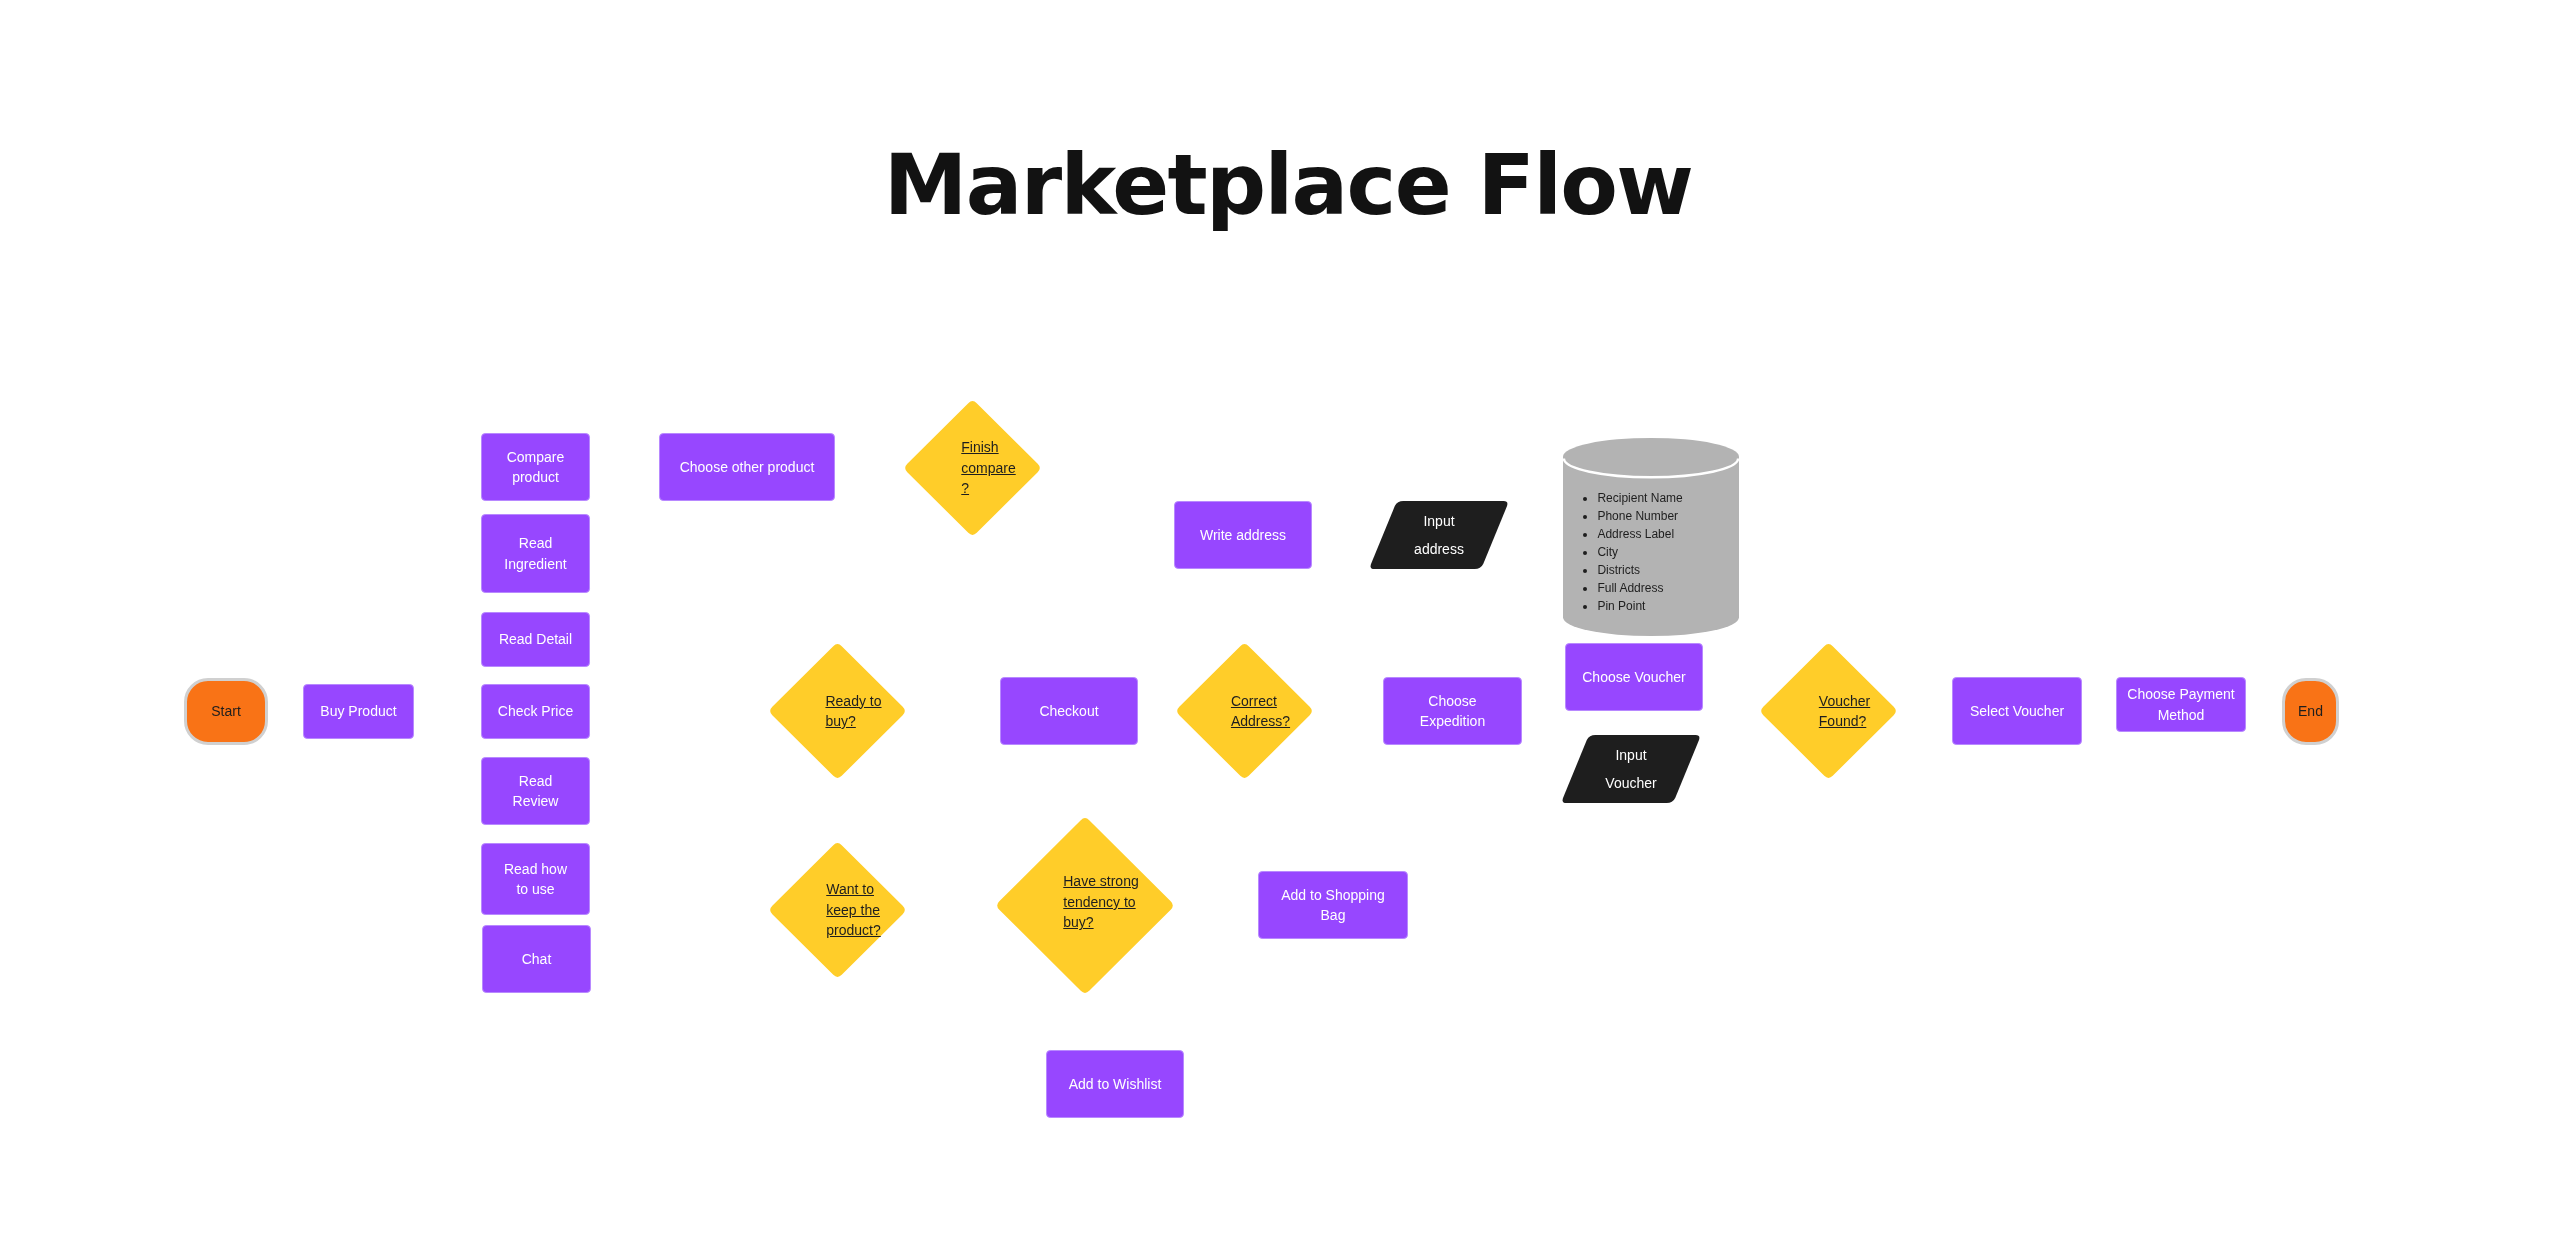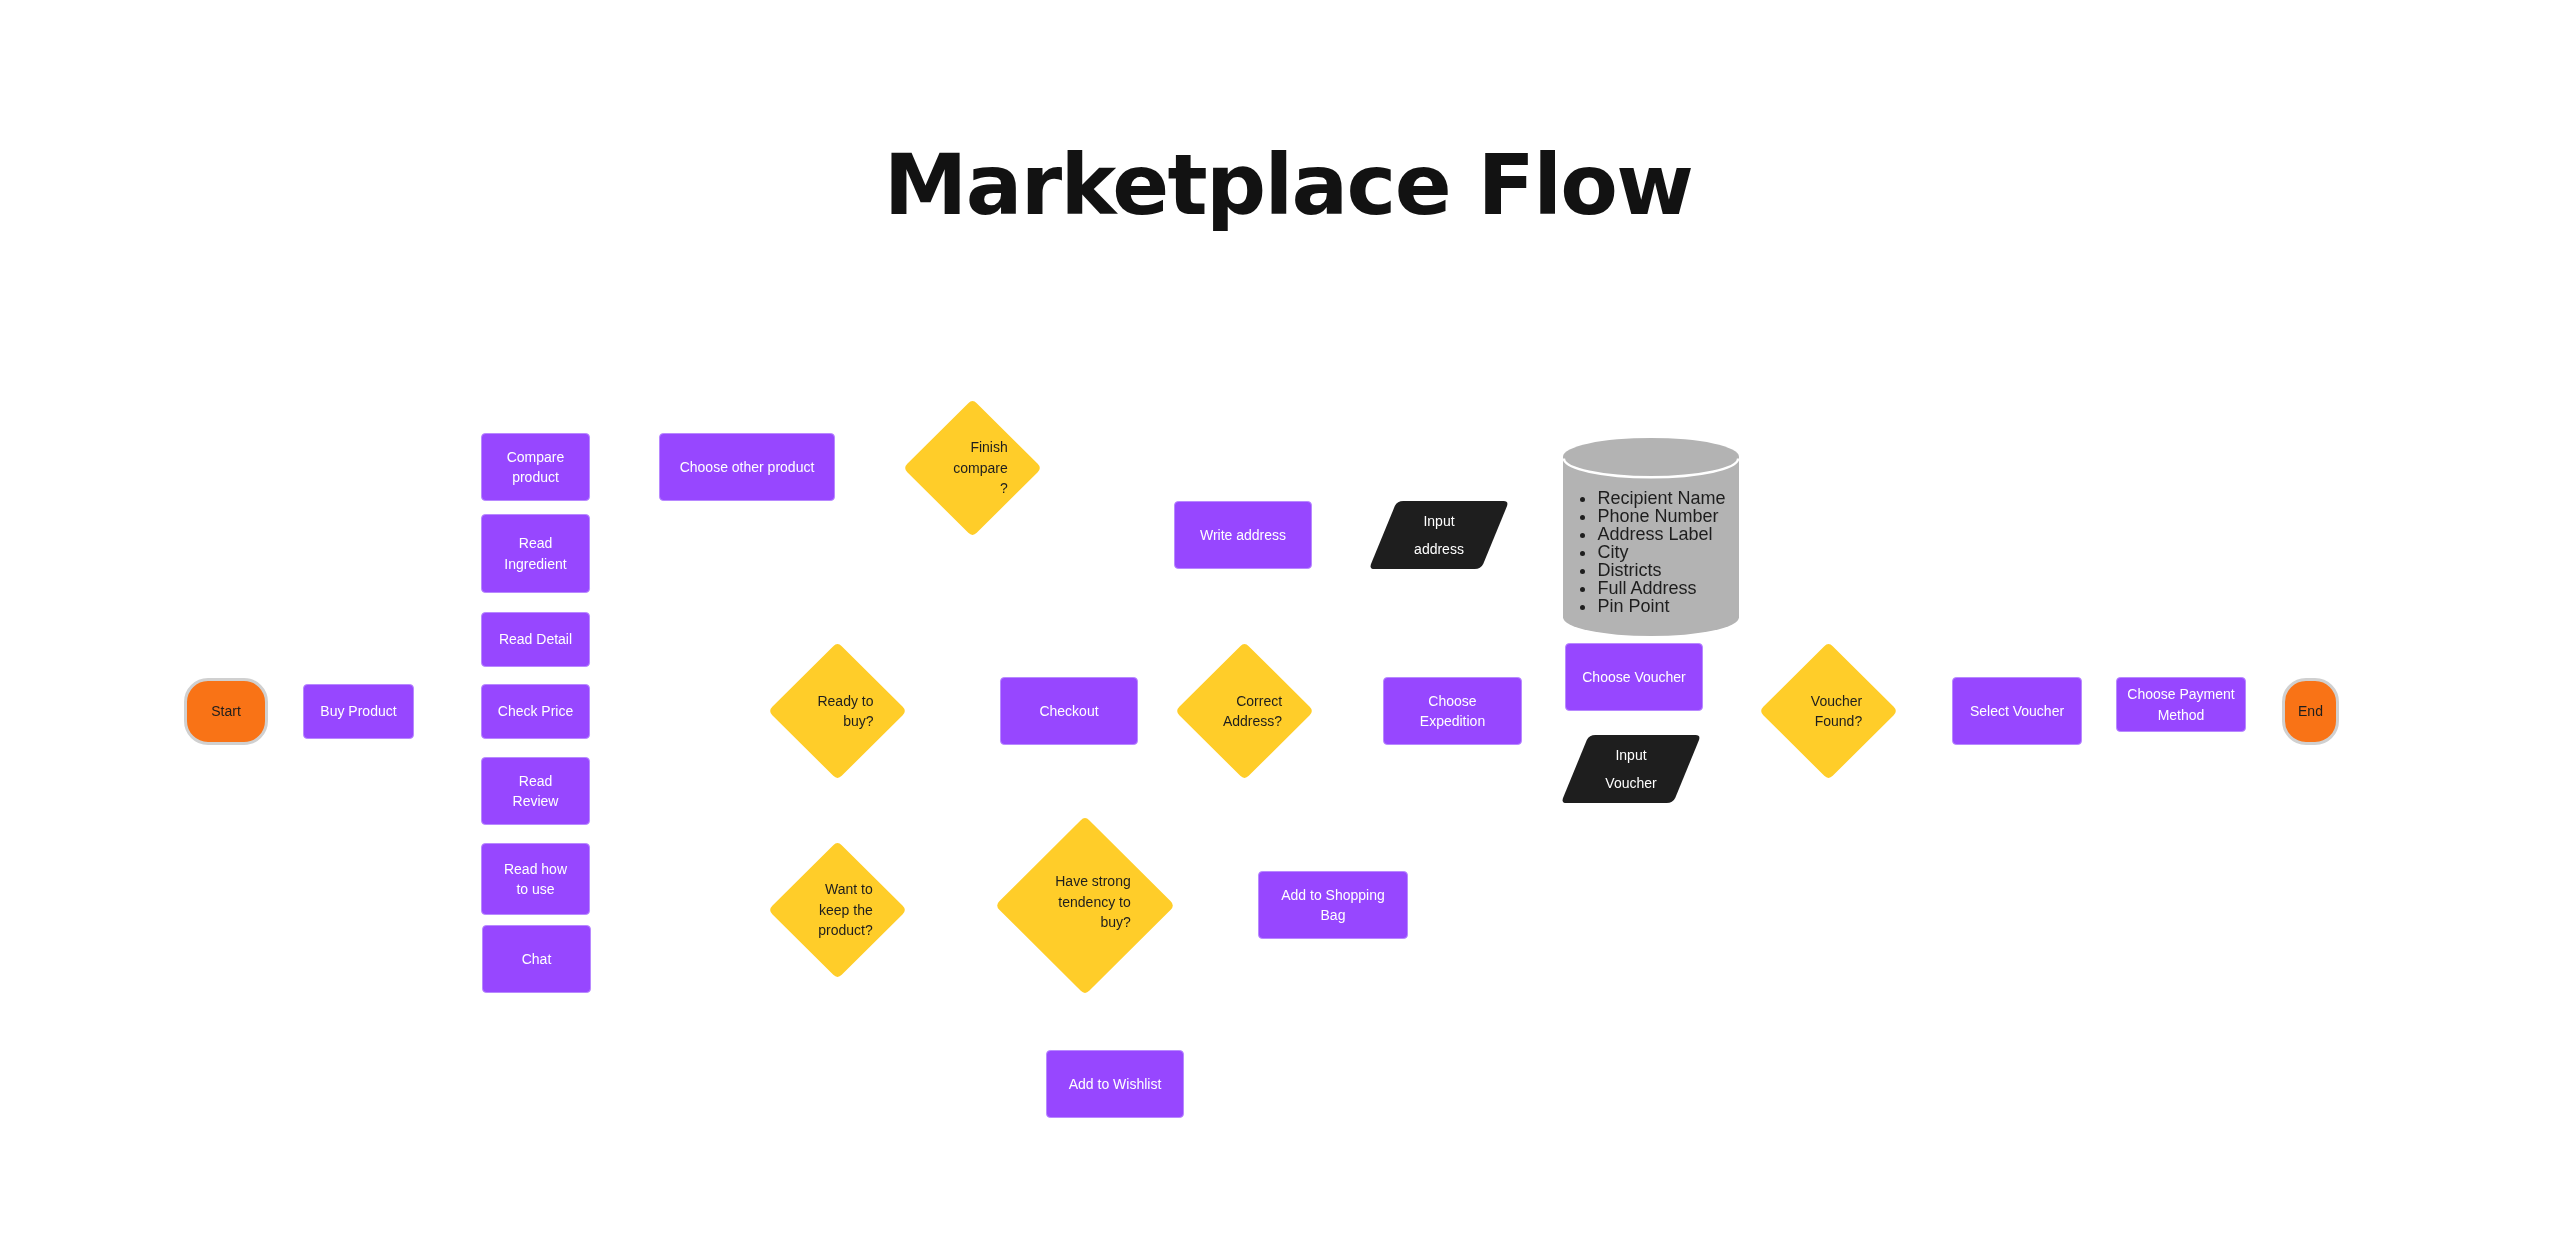--- a/index.html
+++ b/index.html
@@ -9,32 +9,32 @@
              font-family: "DejaVu Sans", sans-serif; font-size: 84px; font-weight: 600;
              letter-spacing: -1.7px; color: #121212; line-height: 1; }
     .node { position: absolute; box-sizing: border-box; display: flex; align-items: center;
             justify-content: center; text-align: center; font-size: 14px; line-height: 20.5px;
             white-space: pre-line; }
     .proc { background: #9747FF; border: 0.9px solid #B889FF; border-radius: 4.3px; color: #ffffff;
             padding: 0 6.8px; }
     .term { background: #f97316; border: 3.4px solid #D0D0D0; border-radius: 24px; color: #1e1e1e; }
     .dia { position: absolute; }
     .dia svg { position: absolute; left: 0; top: 0; }
-    .dia .lbl { position: absolute; left: 8px; top: 0; width: 100%; height: 100%; display: flex;
-                align-items: center; justify-content: center; text-align: right;
-                font-size: 14px; line-height: 20.5px; color: #1e1e1e; white-space: pre-line; }
+    .dia .lbl { position: absolute; left: 16px; top: 0; width: 100%; height: 100%; display: flex;
+                align-items: center; justify-content: center; text-align: left;
+                font-size: 14px; line-height: 20.5px; color: #1e1e1e; white-space: pre-line; text-decoration: underline; }
     .para { position: absolute; }
     .para svg { position: absolute; left: 0; top: 0; }
     .para .lbl { position: absolute; left: 0; top: 0; width: 100%; height: 100%; display: flex;
                  align-items: center; justify-content: center; text-align: center;
                  font-size: 14px; line-height: 28px; color: #ffffff; white-space: pre-line; }
     .db { position: absolute; left: 1563px; top: 436px; width: 176px; height: 202px; }
     .db svg { position: absolute; left: 0; top: 0; }
     .db ul { position: absolute; left: 19px; top: 53px; margin: 0; padding: 0 0 0 15.4px;
-             font-size: 18px; line-height: 18px; color: #1e1e1e; }
+             font-size: 12px; line-height: 18px; color: #1e1e1e; }
     .db li { margin: 0; padding: 0; }
   </style>
 </head>
 <body>
 
 <div class="title">Marketplace Flow</div>
 
 <div class="node term" style="left:184px; top:678px; width:84px; height:67px;">Start</div>
 <div class="node term" style="left:2282px; top:678px; width:57px; height:67px;">End</div>
 

